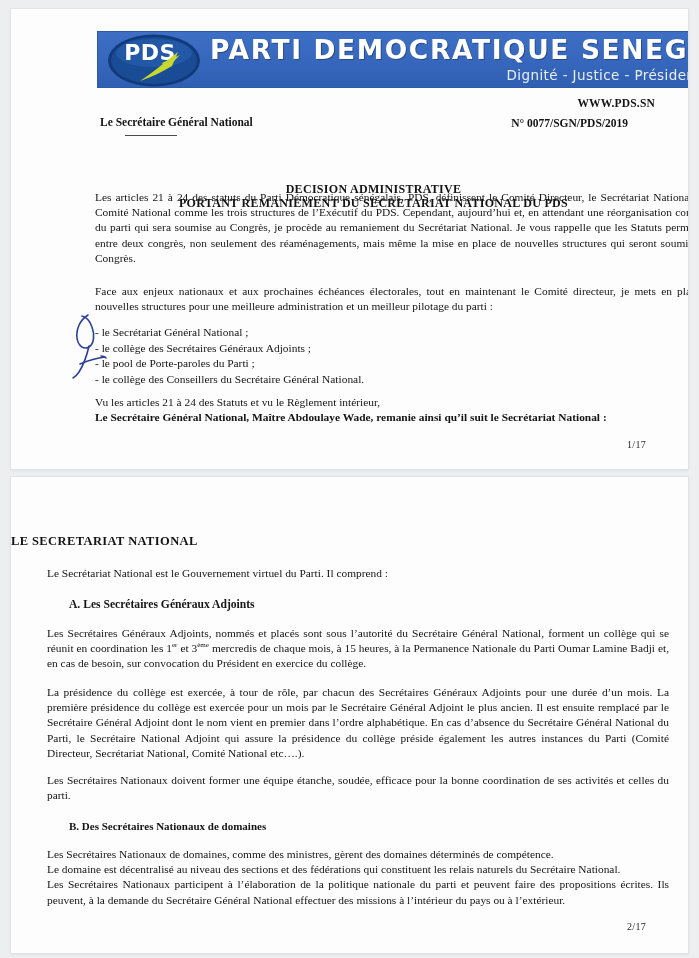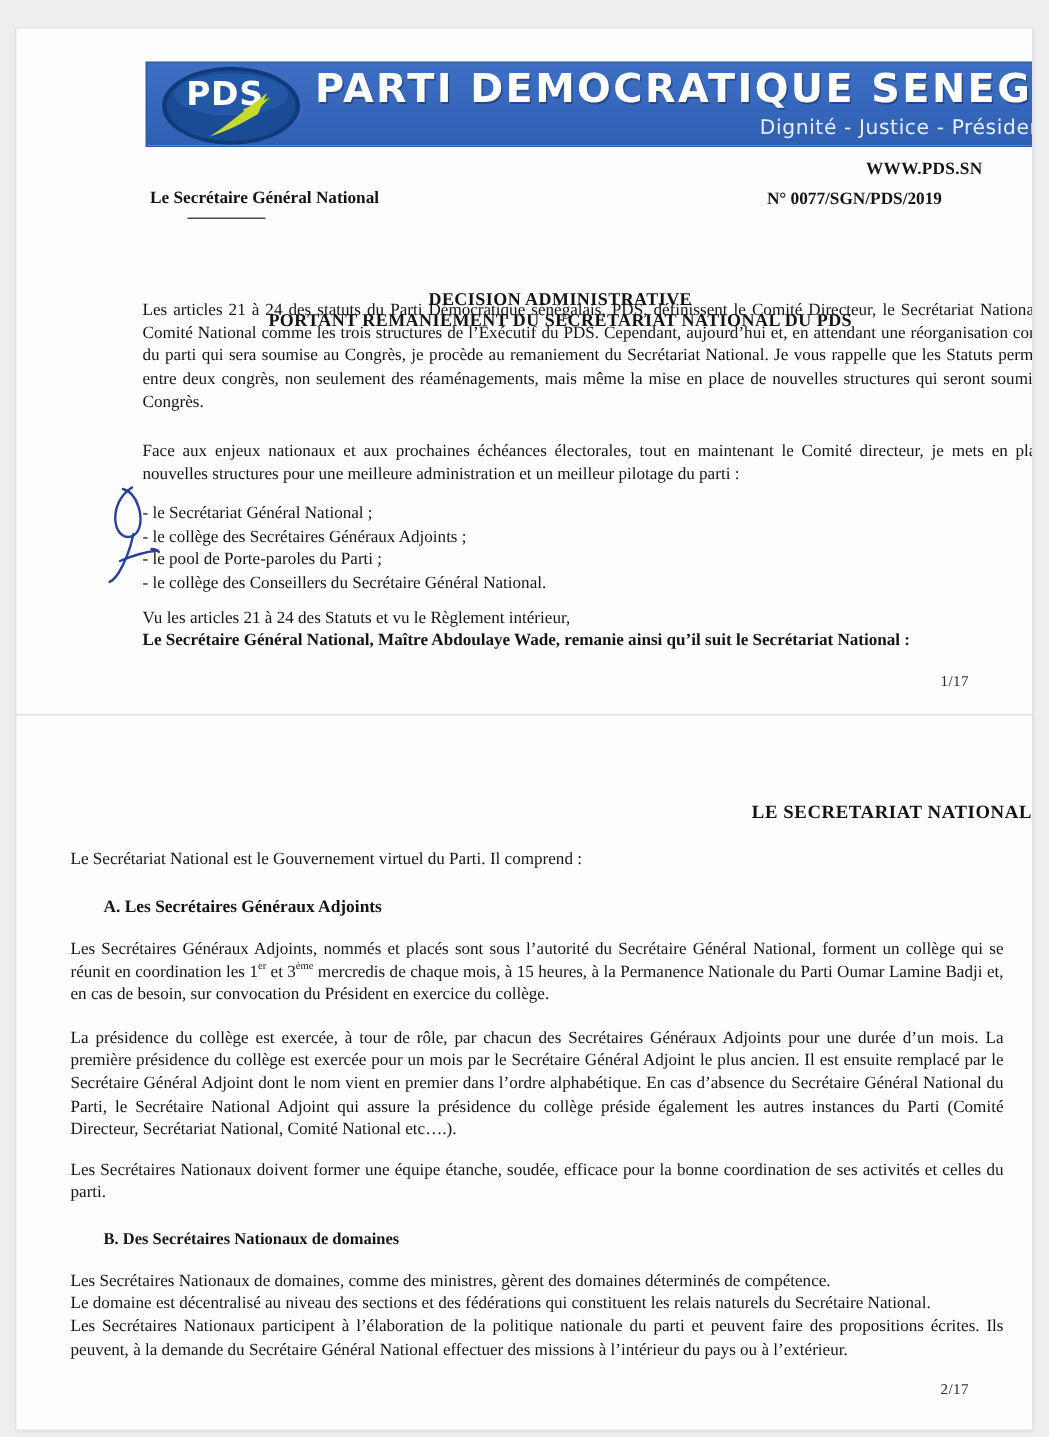--- a/index.html
+++ b/index.html
@@ -25,21 +25,21 @@
   
   .page {
     position: absolute;
     left: 11px;
     width: 677px;
     background: #fdfdfd;
     box-sizing: border-box;
     box-shadow: 0 0 0 1px #e0e2e5, 0 1px 3px rgba(0,0,0,0.10);
     overflow: hidden;
   }
-  #page-1 { top: 19px;   height: 460px; padding-left: 48px; }
+  #page-1 { top: 9px;   height: 460px; padding-left: 48px; }
   #page-2 { top: 477px; height: 476px; }
 
   .page-inner {
     position: relative;
     width: 100%;
     height: 100%;
     padding: 0;
     box-sizing: border-box;
   }
 
@@ -137,21 +137,21 @@
     margin-top: 35px;
   }
   #title-line-1 { top: 138px; }
   #title-line-2 { top: 152px; }
 
   .page2-title {
     position: absolute;
     left: 0;
     right: 0;
     top: 57px;
-    text-align: right;
+    text-align: left;
     font-weight: bold;
     font-size: 12.5px;
     letter-spacing: 0.4px;
   }
 
   
   .body-block {
     position: absolute;
     font-size: 11.4px;
     line-height: 15.2px;

